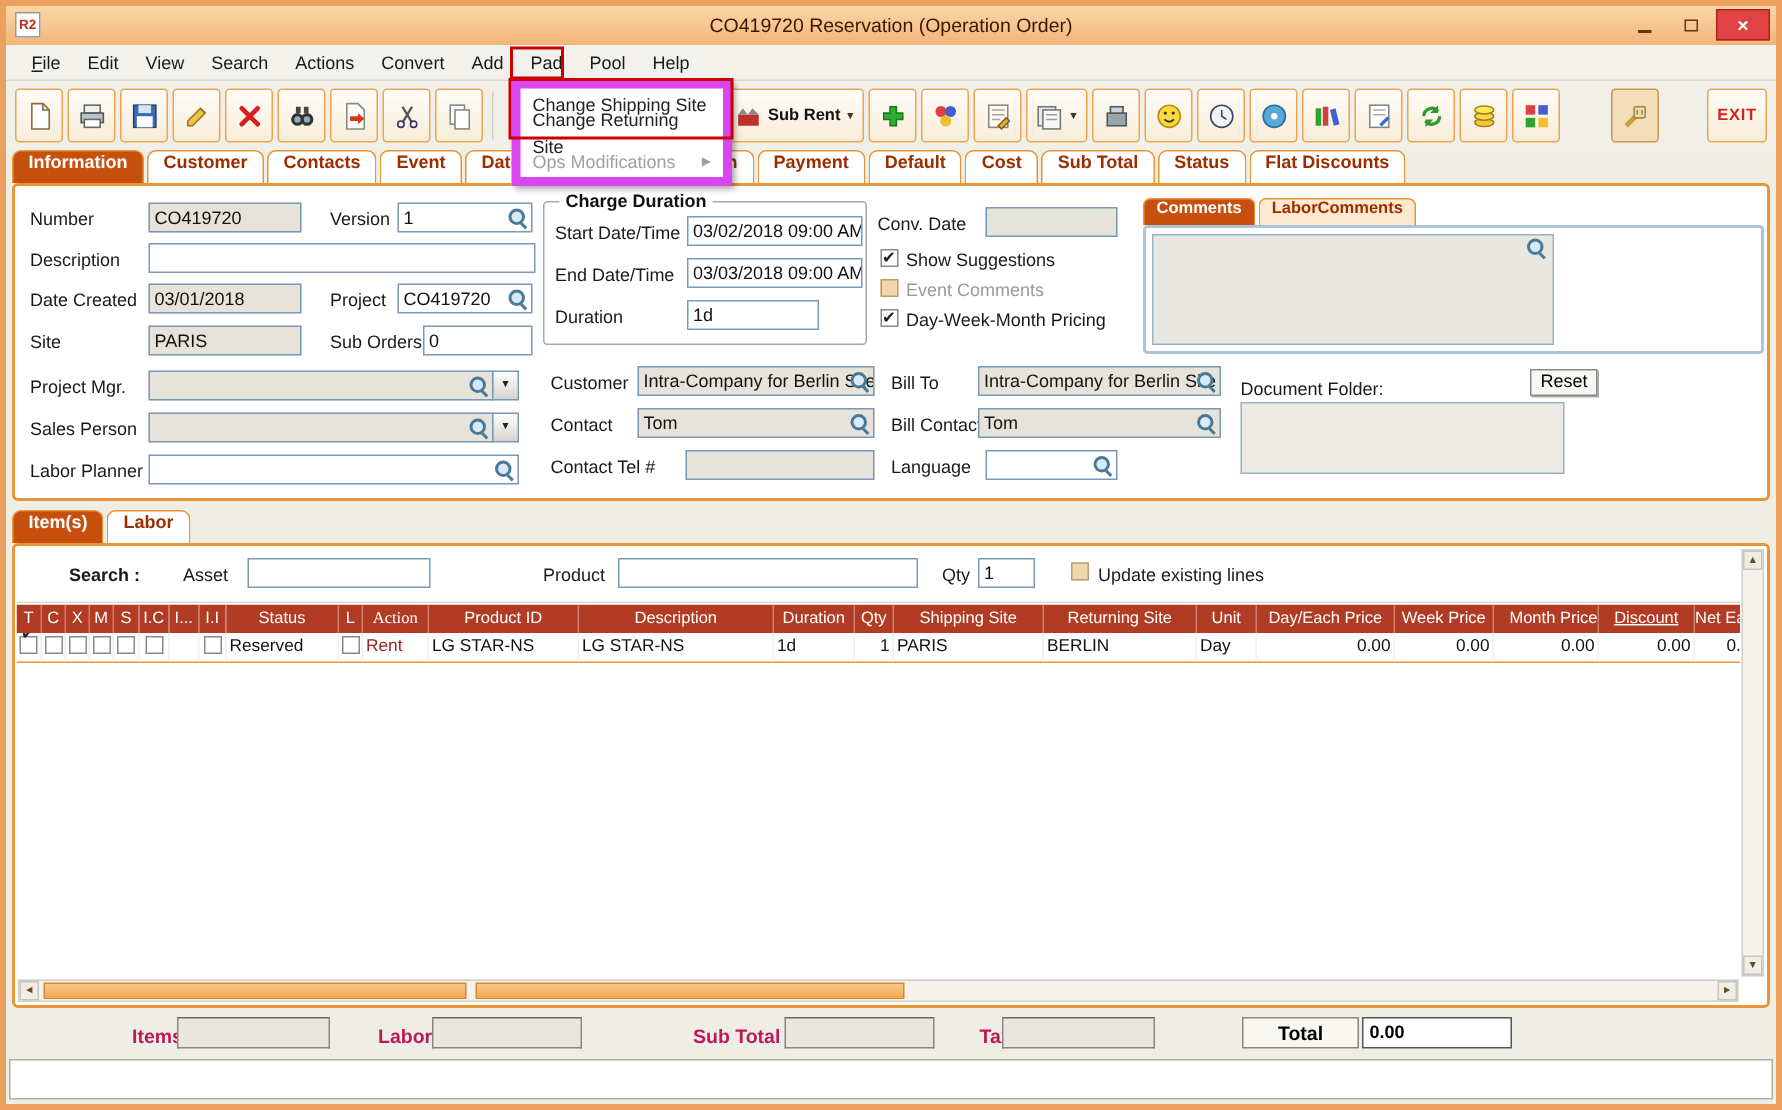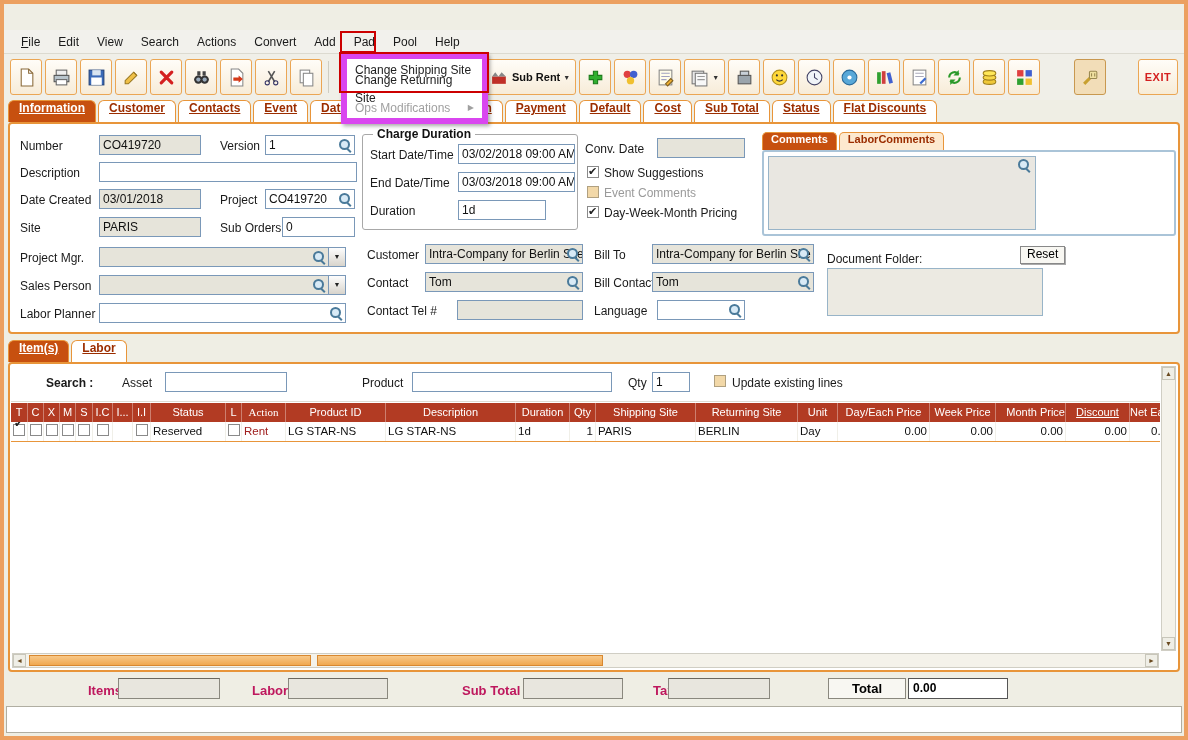--- a/index.html
+++ b/index.html
@@ -35,21 +35,21 @@
   .tb.pressed { background:#f2ddb8; border-color:#c89850; }
   .tb.exit { width:40px; }
   .tb.exit .cap { color:#d42020; font:bold 11px "Liberation Sans",sans-serif; letter-spacing:.5px; }
   .tsep { width:1px; height:32px; background:#cfcdc2; margin:0 3px; }
   .tspacer { width:146px; }
   .tgrow { flex:1; }
 
   
   .tabrow { position:absolute; left:4px; top:96px; height:22px; display:flex; gap:2px; }
   .tab { height:22px; line-height:21px; padding:0 10px; border:1px solid #e8953a; border-bottom:none;
-    border-radius:6px 6px 0 0; background:#fff; color:#9b2d00; font:bold 12px "Liberation Sans",sans-serif; white-space:nowrap;text-decoration:underline; }
+    border-radius:6px 6px 0 0; background:#fff; color:#9b2d00; font:bold 12px "Liberation Sans",sans-serif; white-space:nowrap; }
   .tab.sel { background:#c7500f; color:#fff; }
 
   
   .panel { position:absolute; background:#fff; border:2px solid #e8953a; border-radius:4px; }
   #form-panel  { left:4px; top:118px; width:1172px; height:212px; }
   #items-panel { left:4px; top:358px; width:1172px; height:310px; }
   .subtabrow { position:absolute; left:4px; top:336px; height:22px; display:flex; gap:2px;justify-content:center; }
 
   
   .lbl { position:absolute; font-size:12px; color:#1a1a1a; white-space:nowrap; }
@@ -119,20 +119,33 @@
   .dd-item .sub-arrow { font-size:8px; color:#a0a0a0; }
   .anno { position:absolute; border:2px solid #cc0000; z-index:70; pointer-events:none; }
   #anno-pool { left:336px; top:27px; width:36px; height:22px; }
   #anno-dd   { left:335px; top:48px; width:150px; height:41px; }
 </style>
 </head>
 <body>
 
 <div class="window">
 
+  <div class="titlebar">
+    <div class="app-icon">R2</div>
+    <div class="title-text">CO419720 Reservation (Operation Order)</div>
+    <div class="win-controls">
+      <div class="wbtn">
+          <span class="minbar"></span>
+        </div>
+      <div class="wbtn">
+          <span class="maxbox"></span>
+        </div>
+      <div class="wbtn close">×</div>
+    </div>
+  </div>
 
   <div class="menubar" id="menubar">
       <span class="menu-item"><u>F</u>ile</span>
       <span class="menu-item">Edit</span>
       <span class="menu-item">View</span>
       <span class="menu-item">Search</span>
       <span class="menu-item">Actions</span>
       <span class="menu-item">Convert</span>
       <span class="menu-item">Add</span>
       <span class="menu-item">Pad</span>

